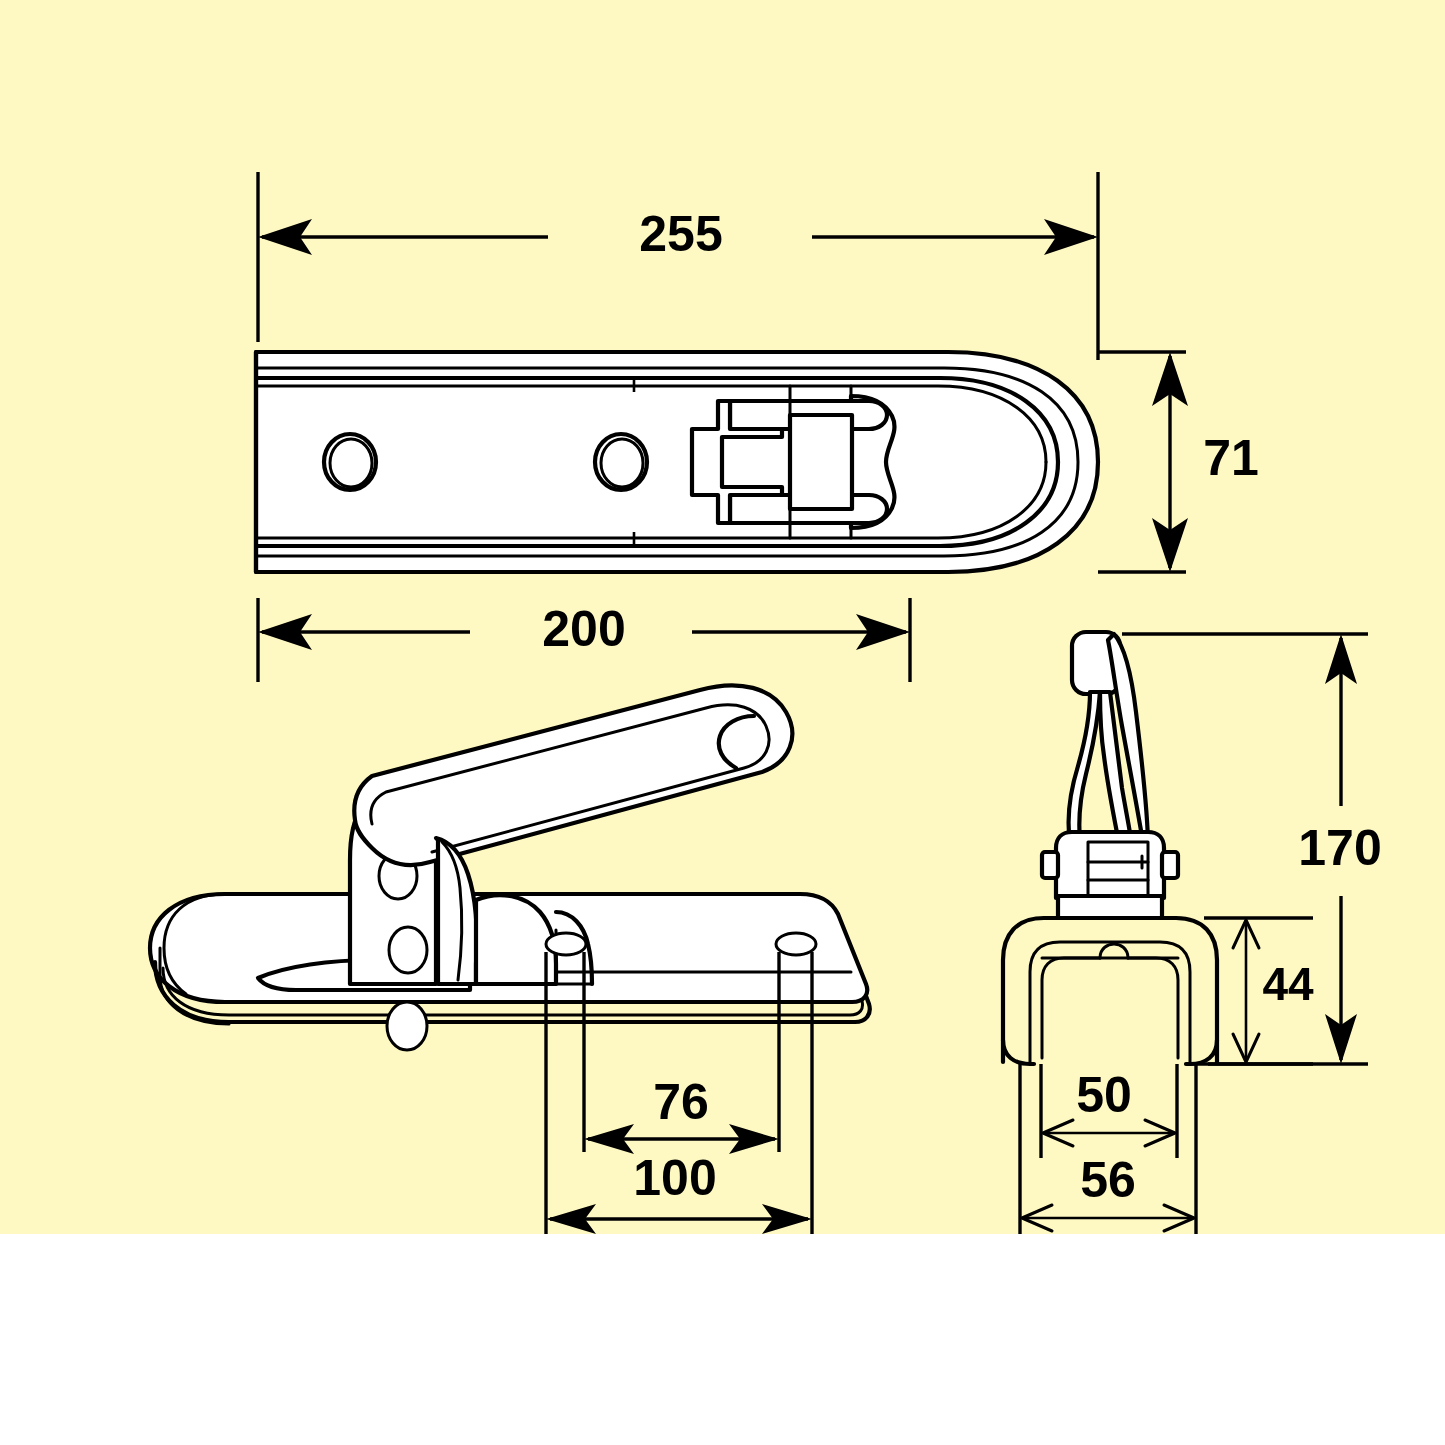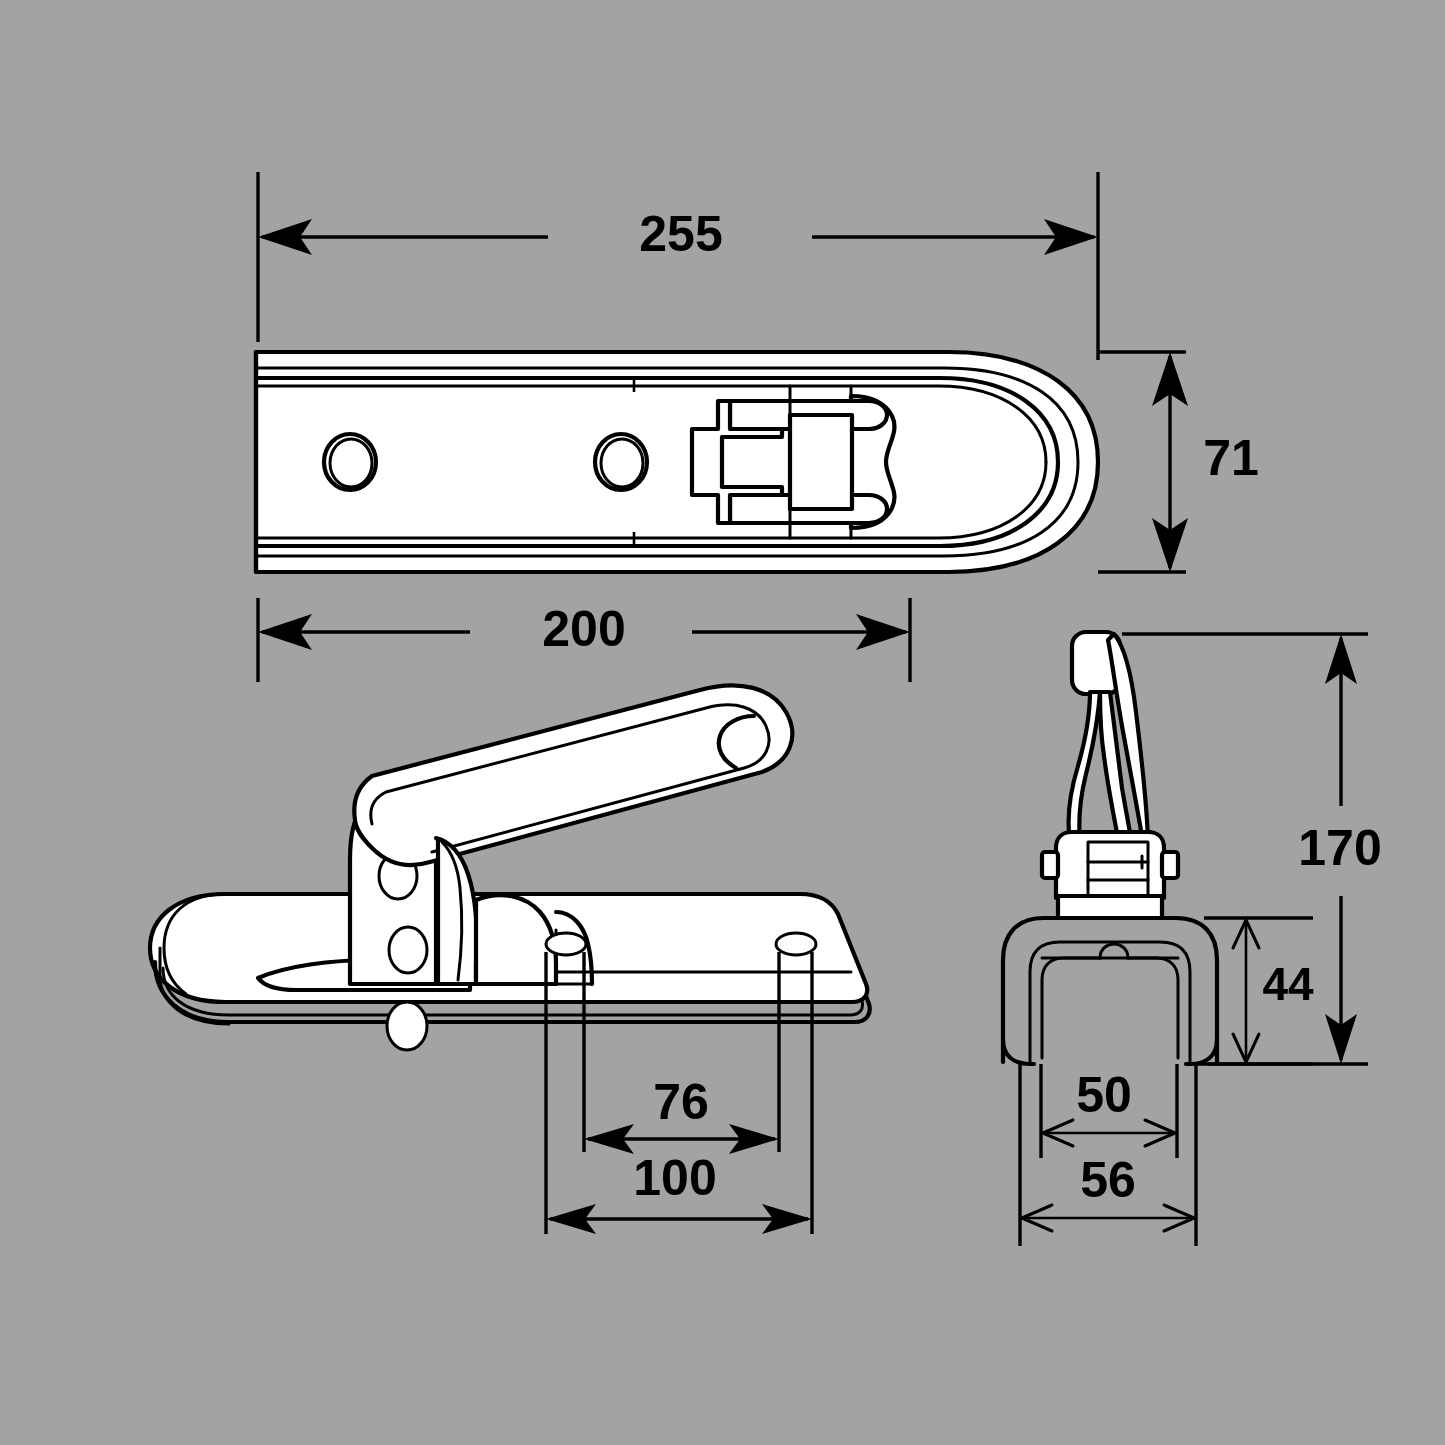--- a/index.html
+++ b/index.html
@@ -6,22 +6,22 @@
     margin: 0;
     padding: 0;
     background: #ffffff;
   }
   body {
     font-family: "Liberation Sans", sans-serif;
   }
   #drawing-root {
     position: relative;
     width: 1445px;
-    height: 1445px;
-    background: #a3a3a3;
+    height: 1234px;
+    background: #fef9c3;
     overflow: hidden;
   }
   svg.sheet {
     display: block;
     width: 1445px;
     height: 1445px;
   }
   .part-line {
     fill: none;
     stroke: #000000;

